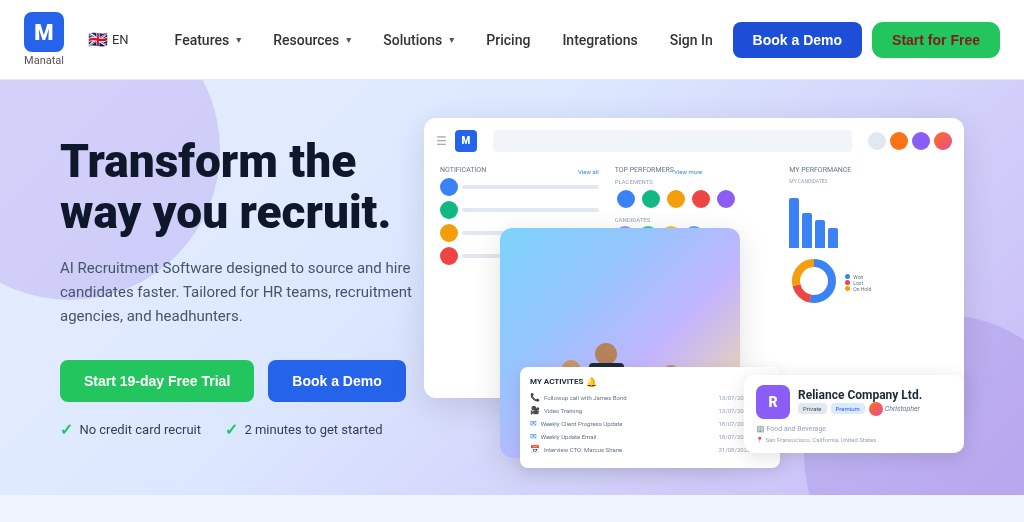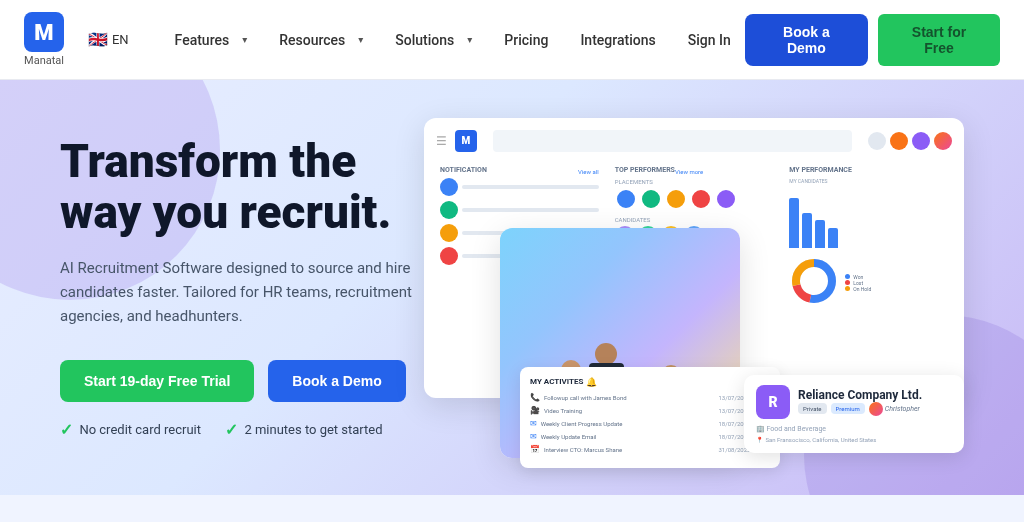--- a/index.html
+++ b/index.html
@@ -64,21 +64,21 @@
       flex: 1;
     }
     .nav-link {
       padding: 8px 14px;
       font-size: 14px;
       color: #333;
       font-weight: 500;
       cursor: pointer;
       display: flex;
       align-items: center;
-      gap: 13px;
+      gap: 7px;
       border-radius: 6px;
       white-space: nowrap;
     }
     .chevron { font-size: 10px; color: #555; }
     .nav-actions {
       display: flex;
       align-items: center;
       gap: 10px;
       margin-left: auto;
     }
@@ -87,23 +87,23 @@
       color: #fff;
       border: none;
       border-radius: 8px;
       padding: 10px 20px;
       font-size: 14px;
       font-weight: 600;
       cursor: pointer;
     }
     .btn-start {
       background: #22c55e;
-      color: #14532d;
+      color: #7f1d1d;
       border: none;
-      border-radius: 6px;
+      border-radius: 11px;
       padding: 10px 20px;
       font-size: 14px;
       font-weight: 600;
       cursor: pointer;
     }
 
     
     .hero {
       background: linear-gradient(135deg, #e8edff 0%, #dce8ff 40%, #c7b8f5 100%);
       height: 415px;
@@ -263,21 +263,21 @@
     }
 
     .dash-content {
       display: grid;
       grid-template-columns: 1fr 1fr 1fr;
       gap: 8px;
       height: 230px;
     }
     .dash-section-title {
       font-size: 7px;
-      font-weight: 700;
+      font-weight: 400;
       color: #64748b;
       text-transform: uppercase;
       margin-bottom: 4px;
     }
     .dash-col { padding: 4px; }
 
     
     .notif-item {
       display: flex;
       align-items: center;

